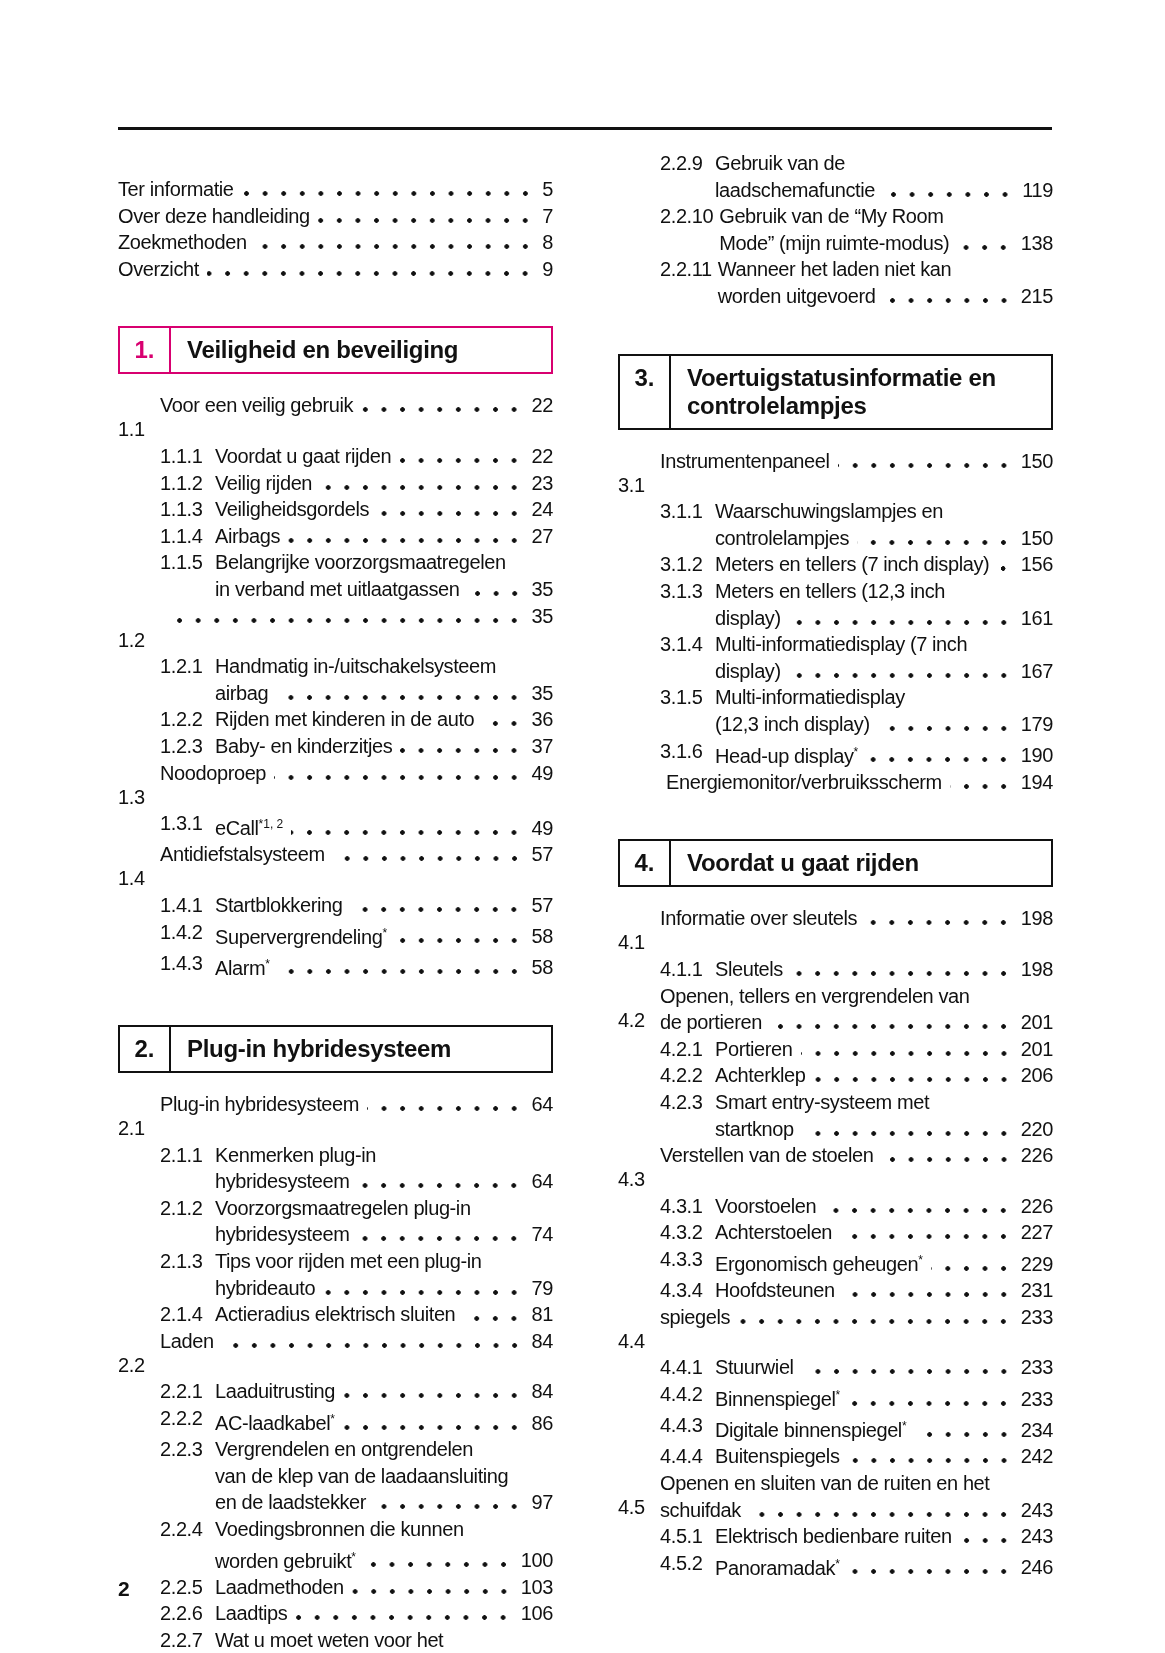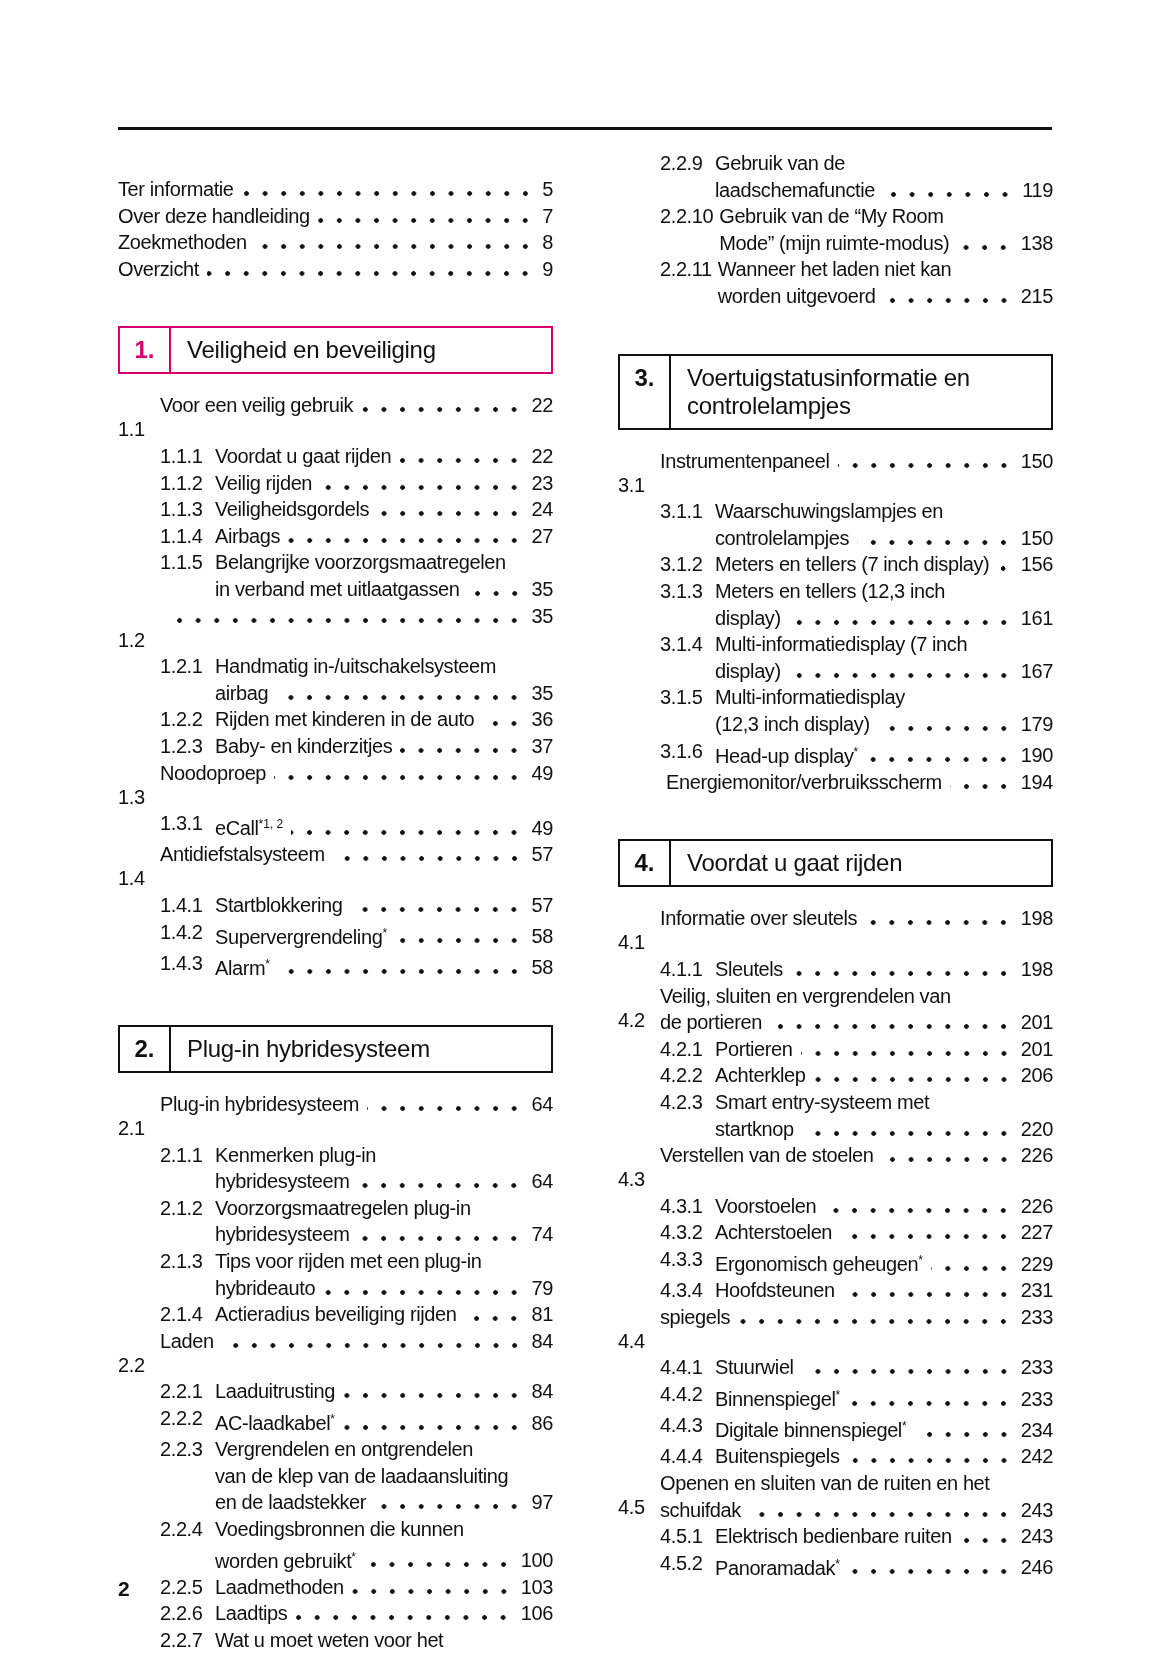--- a/index.html
+++ b/index.html
@@ -32,21 +32,21 @@
   sup.sup{font-size:12px;letter-spacing:0;vertical-align:super;position:relative;top:1px;}
 
   
   .section-box{display:flex;border:2.5px solid #111;margin:44px 0 18px;}
   .section-box.accent{border-color:var(--accent,#d80070);}
   .sec-num{
     flex:none;width:49px;display:flex;justify-content:center;
     border-right:2.5px solid #111;font-weight:bold;font-size:24px;line-height:28px;padding:8px 0;
   }
   .section-box.accent .sec-num{border-right-color:var(--accent,#d80070);color:var(--accent,#d80070);}
-  .sec-title{font-weight:normal;font-size:24px;line-height:28px;padding:8px 8px 8px 16px;letter-spacing:-0.3px;}
+  .sec-title{font-weight:bold;font-size:24px;line-height:28px;padding:8px 8px 8px 16px;letter-spacing:-0.3px;}
   .title-line{white-space:nowrap;}
 
   .footer-page{position:absolute;left:118px;top:1577px;font-size:21px;font-weight:bold;}
 </style>
 </head>
 <body>
 
 <div class="page">
   <div class="top-rule"></div>
   <div class="columns">
@@ -300,21 +300,21 @@
               <span class="t">hybrideauto</span>
               <span class="leader"></span>
               <span class="pg">79</span>
             </div>
           </div>
         </div>
         <div class="entry level2">
           <span class="num">2.1.4</span>
           <div class="txt">
             <div class="line last">
-              <span class="t">Actieradius beveiliging rijden</span>
+              <span class="t">Actieradius elektrisch sluiten</span>
               <span class="leader"></span>
               <span class="pg">81</span>
             </div>
           </div>
         </div>
         <div class="entry level1">
           <span class="num">2.2</span>
           <div class="txt">
             <div class="line last">
               <span class="t">Laden</span>
@@ -554,21 +554,21 @@
             <div class="line last">
               <span class="t">Sleutels</span>
               <span class="leader"></span>
               <span class="pg">198</span>
             </div>
           </div>
         </div>
         <div class="entry level1">
           <span class="num">4.2</span>
           <div class="txt">
-            <div class="line">Veilig, sluiten en vergrendelen van</div>
+            <div class="line">Openen, tellers en vergrendelen van</div>
             <div class="line last">
               <span class="t">de portieren</span>
               <span class="leader"></span>
               <span class="pg">201</span>
             </div>
           </div>
         </div>
         <div class="entry level2">
           <span class="num">4.2.1</span>
           <div class="txt">

